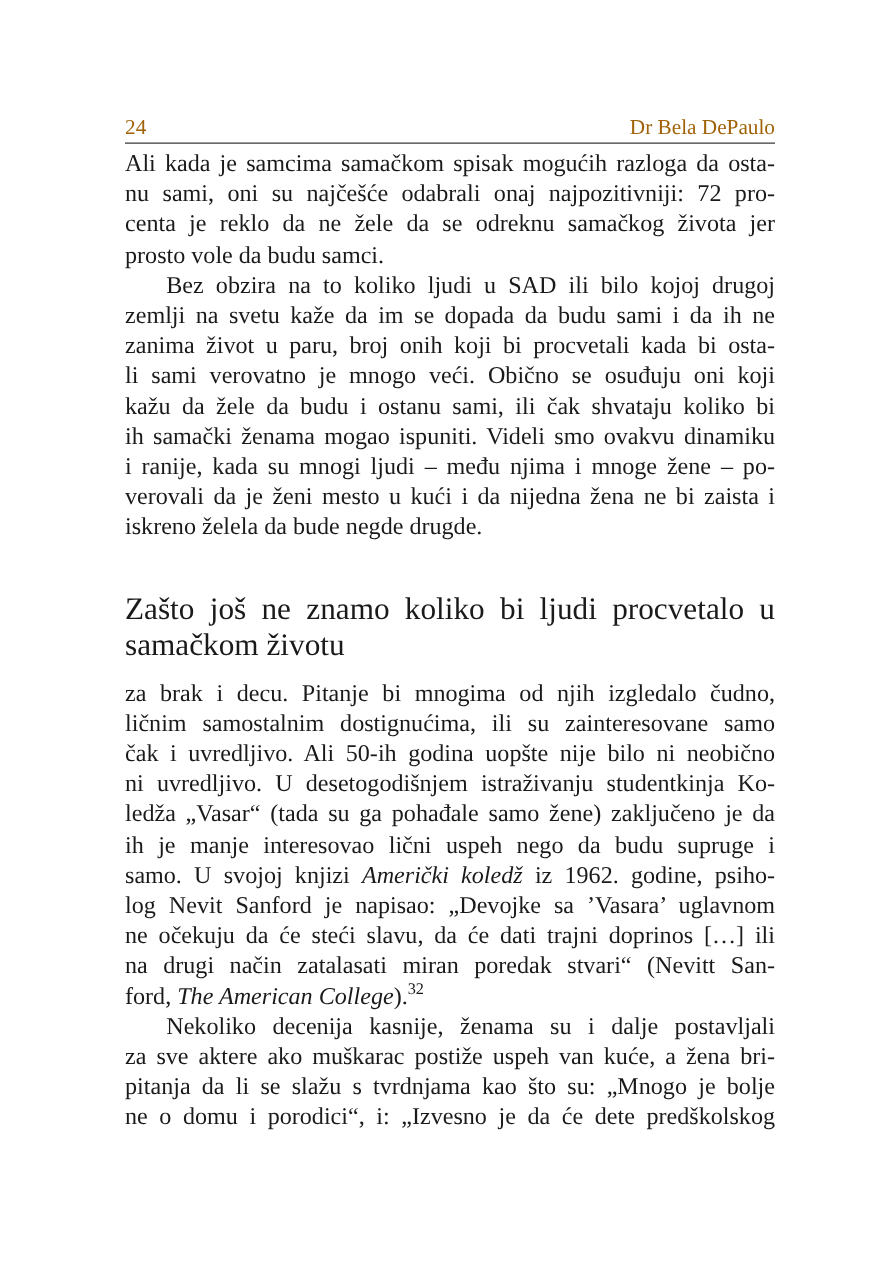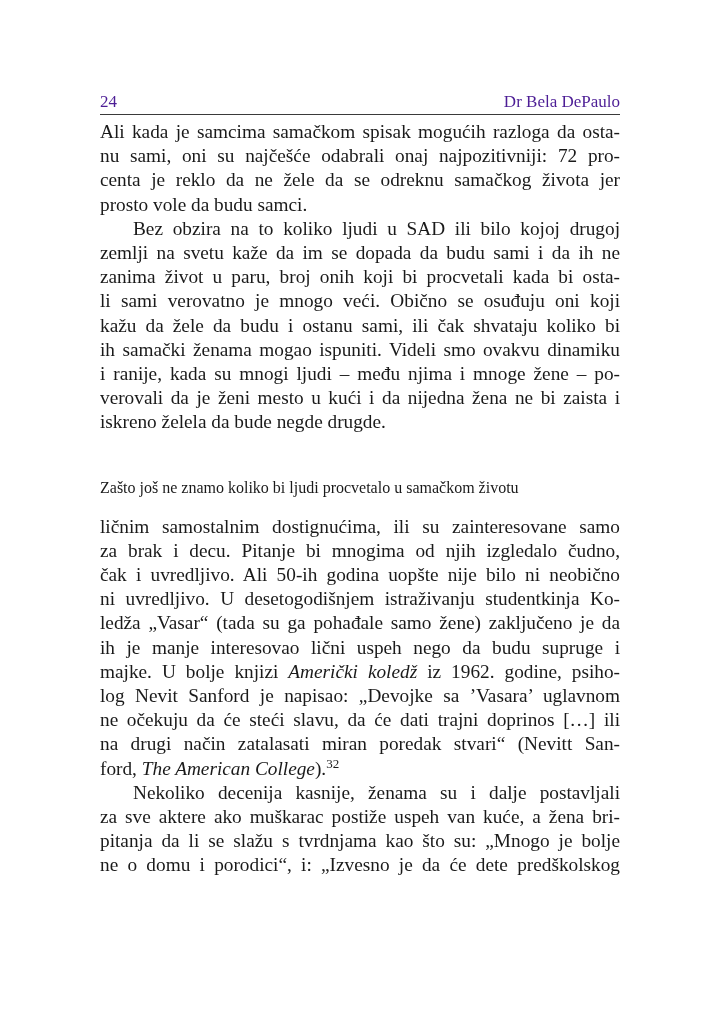--- a/index.html
+++ b/index.html
@@ -22,35 +22,35 @@
     width: 520px;
   }
   .running-head {
     display: flex;
     justify-content: space-between;
     align-items: flex-end;
     font-size: 17px;
     line-height: 20px;
     padding-bottom: 2px;
     border-bottom: 1px solid #3a3a3a;
-    color: #4c1d95;
+    color: #a16207;
   }
   .body-text {
     font-size: 19.3px;
     line-height: 24.2px;
     text-align: justify;
     margin-top: 5px;
   }
   .body-text p {
     margin: 0;
     text-align: justify;
     hyphens: manual;
   }
   .section-heading {
-    font-size: 16px;
+    font-size: 25px;
     line-height: 29px;
     font-weight: normal;
     margin: 38px 0 13px 0;
     color: #1a1a1a;
   }
   em { font-style: italic; }
   sup {
     font-size: 13px;
     vertical-align: super;
     line-height: 0;
@@ -86,27 +86,27 @@
       <span class="ln">kažu da žele da budu i ostanu sami, ili čak shvataju koliko bi</span>
       <span class="ln">ih samački ženama mogao ispuniti. Videli smo ovakvu dinamiku</span>
       <span class="ln">i ranije, kada su mnogi ljudi – među njima i mnoge žene – po-</span>
       <span class="ln">verovali da je ženi mesto u kući i da nijedna žena ne bi zaista i</span>
       <span class="ln last">iskreno želela da bude negde drugde.</span>
     </p>
 
     <h2 class="section-heading">Zašto još ne znamo koliko bi ljudi procvetalo u samačkom životu</h2>
 
     <p>
+      <span class="ln">za brak i decu. Pitanje bi mnogima od njih izgledalo čudno,</span>
       <span class="ln">ličnim samostalnim dostignućima, ili su zainteresovane samo</span>
-      <span class="ln">za brak i decu. Pitanje bi mnogima od njih izgledalo čudno,</span>
       <span class="ln">čak i uvredljivo. Ali 50-ih godina uopšte nije bilo ni neobično</span>
       <span class="ln">ni uvredljivo. U desetogodišnjem istraživanju studentkinja Ko-</span>
       <span class="ln">ledža „Vasar“ (tada su ga pohađale samo žene) zaključeno je da</span>
       <span class="ln">ih je manje interesovao lični uspeh nego da budu supruge i</span>
-      <span class="ln"><span>majke. U bolje knjizi </span><em>Američki koledž</em><span> iz 1962. godine, psiho-</span></span>
+      <span class="ln"><span>samo. U svojoj knjizi </span><em>Američki koledž</em><span> iz 1962. godine, psiho-</span></span>
       <span class="ln">log Nevit Sanford je napisao: „Devojke sa ’Vasara’ uglavnom</span>
       <span class="ln">ne očekuju da će steći slavu, da će dati trajni doprinos […] ili</span>
       <span class="ln">na drugi način zatalasati miran poredak stvari“ (Nevitt San-</span>
       <span class="ln last"><span>ford, </span><em>The American College</em><span>).</span><sup>32</sup></span>
     </p>
 
     <p>
       <span class="ln ind">Nekoliko decenija kasnije, ženama su i dalje postavljali</span>
       <span class="ln">za sve aktere ako muškarac postiže uspeh van kuće, a žena bri-</span>
       <span class="ln">pitanja da li se slažu s tvrdnjama kao što su: „Mnogo je bolje</span>

